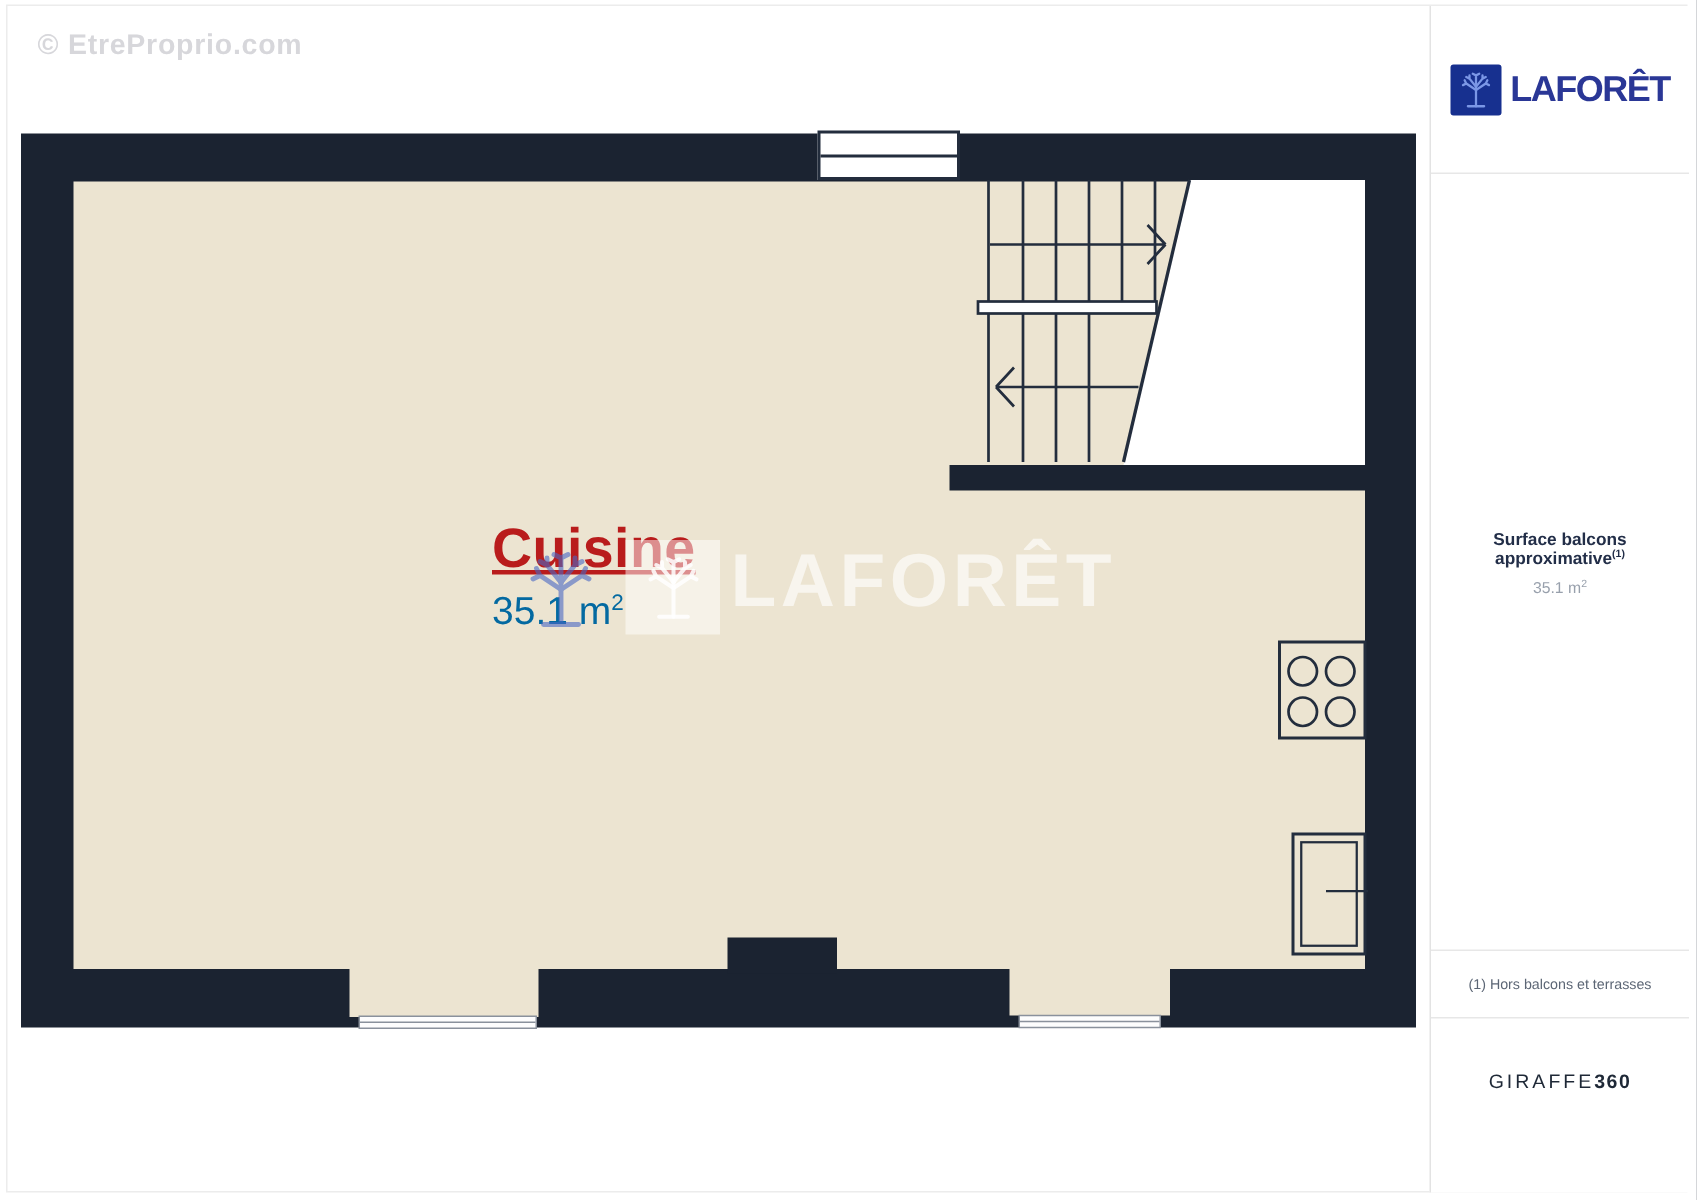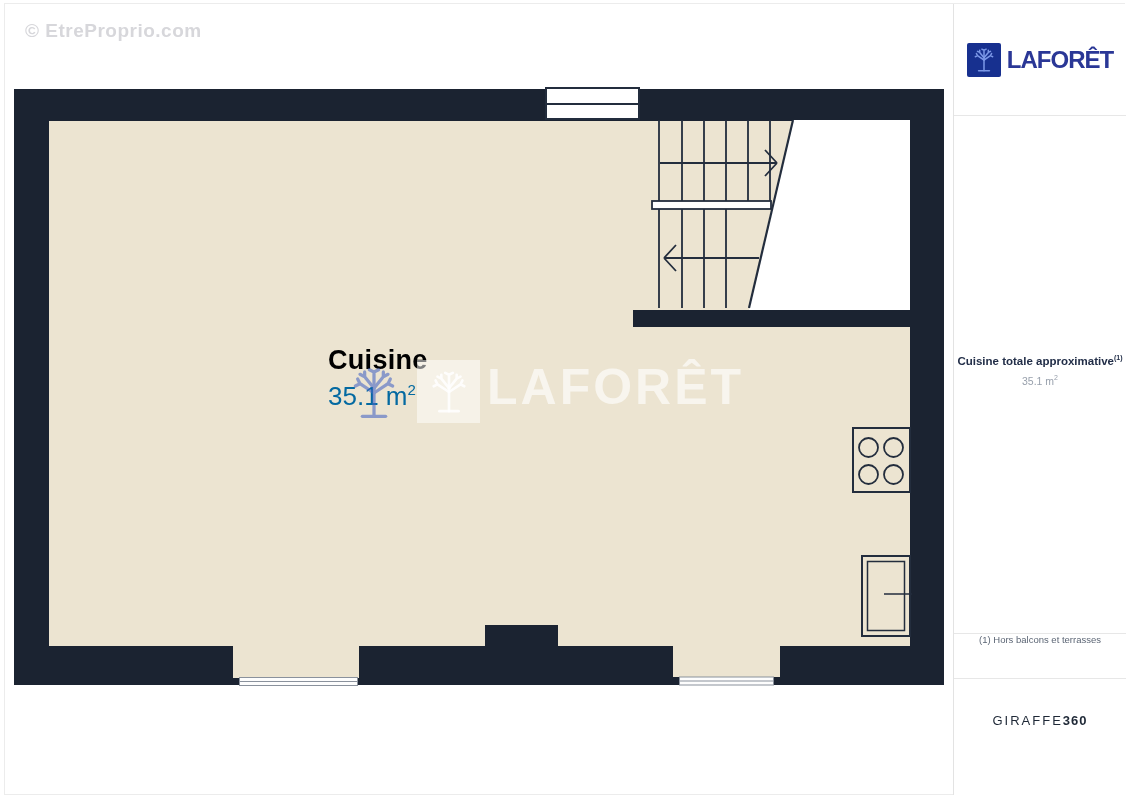--- a/index.html
+++ b/index.html
@@ -23,21 +23,21 @@
     position:absolute;left:545px;top:87px;width:95px;height:33px;background:#ffffff;
     border:2px solid #232d3d;box-sizing:border-box;
   }
   .window-top .mullion{position:absolute;left:0;top:14px;width:100%;height:2px;background:#232d3d;}
   .opening1{position:absolute;left:233px;top:646px;width:126px;height:32px;background:#ece4d1;}
   .opening2{position:absolute;left:673px;top:646px;width:107px;height:31px;background:#ece4d1;}
   .wall-notch{position:absolute;left:485px;top:625px;width:73px;height:24px;background:#1b2331;}
   .plan-svg{position:absolute;left:0;top:0;pointer-events:none;}
   
   .room-label{position:absolute;left:328px;top:345px;}
-  .room-name{font-size:27px;font-weight:700;color:#000000;letter-spacing:.3px;}
+  .room-name{font-size:37px;font-weight:700;color:#b91c1c;letter-spacing:.3px;text-decoration:underline;}
   .room-area{font-size:26px;color:#0369a1;margin-top:5px;}
   .room-area sup{font-size:15px;}
   
   .wm-tree-blue{position:absolute;left:346px;top:362px;opacity:.6;}
   .wm-tile{
     position:absolute;left:417px;top:360px;width:63px;height:63px;
     background:rgba(255,255,255,.5);display:flex;align-items:center;justify-content:center;
   }
   .wm-center-text{
     position:absolute;left:487px;top:358px;font-size:50px;font-weight:700;
@@ -64,21 +64,21 @@
   .sb-surface{
     height:518px;border-bottom:1px solid #e7e7e7;flex:none;text-align:center;
     padding-top:238px;box-sizing:border-box;
   }
   .surface-label{font-size:11.5px;font-weight:700;color:#222e48;}
   .surface-label sup{font-size:7px;}
   .surface-value{font-size:10.5px;color:#98a0ac;margin-top:7px;}
   .surface-value sup{font-size:7px;}
   .sb-note{
     height:44px;border-bottom:1px solid #e7e7e7;flex:none;display:flex;
-    align-items:flex-start;justify-content:center;font-size:9.5px;color:#5c6675;
+    align-items:center;justify-content:center;font-size:9.5px;color:#5c6675;
   }
   .sb-legal{
     flex:1;padding:16px 15px 10px;box-sizing:border-box;text-align:center;
     font-size:9.5px;line-height:1.6;color:#4f5b6b;
   }
   .brand-row{margin-top:16px;font-size:13px;color:#1e2836;letter-spacing:2px;}
   .brand-row b{font-weight:700;letter-spacing:1px;}
 </style>
 </head>
 <body>
@@ -168,21 +168,21 @@
     <div class="sb-logo">
       <div class="logo-square">
         <svg width="26" height="26" viewBox="0 0 24 24" stroke="#7b97e6">
             <use href="#tree-sym"></use>
           </svg>
       </div>
       <div class="logo-text">LAFORÊT</div>
     </div>
 
     <div class="sb-surface">
-      <div class="surface-label"><span>Cuisine totale approximative</span><sup>(1)</sup></div>
+      <div class="surface-label"><span>Surface balcons approximative</span><sup>(1)</sup></div>
       <div class="surface-value"><span>35.1 m</span><sup>2</sup></div>
     </div>
 
     <div class="sb-note">
       <span>(1) Hors balcons et terrasses</span>
     </div>
 
     <div class="sb-legal">
       <div class="brand-row"><span>GIRAFFE</span><b>360</b></div>
     </div>

